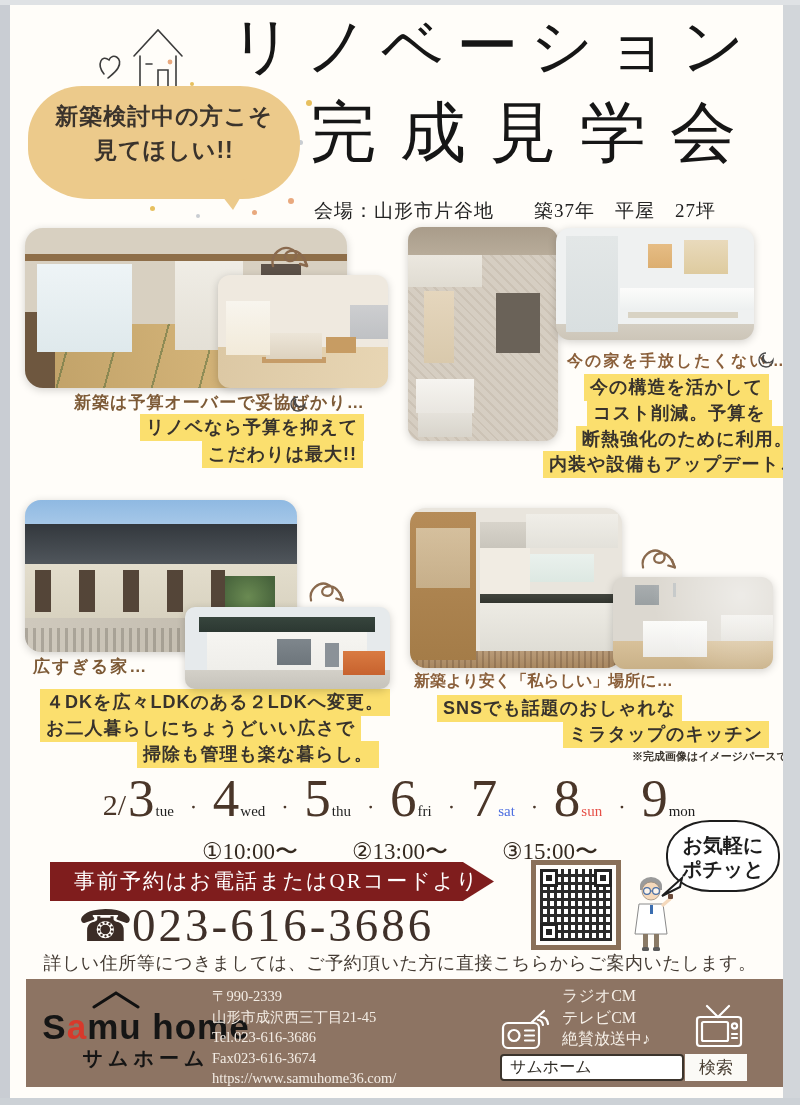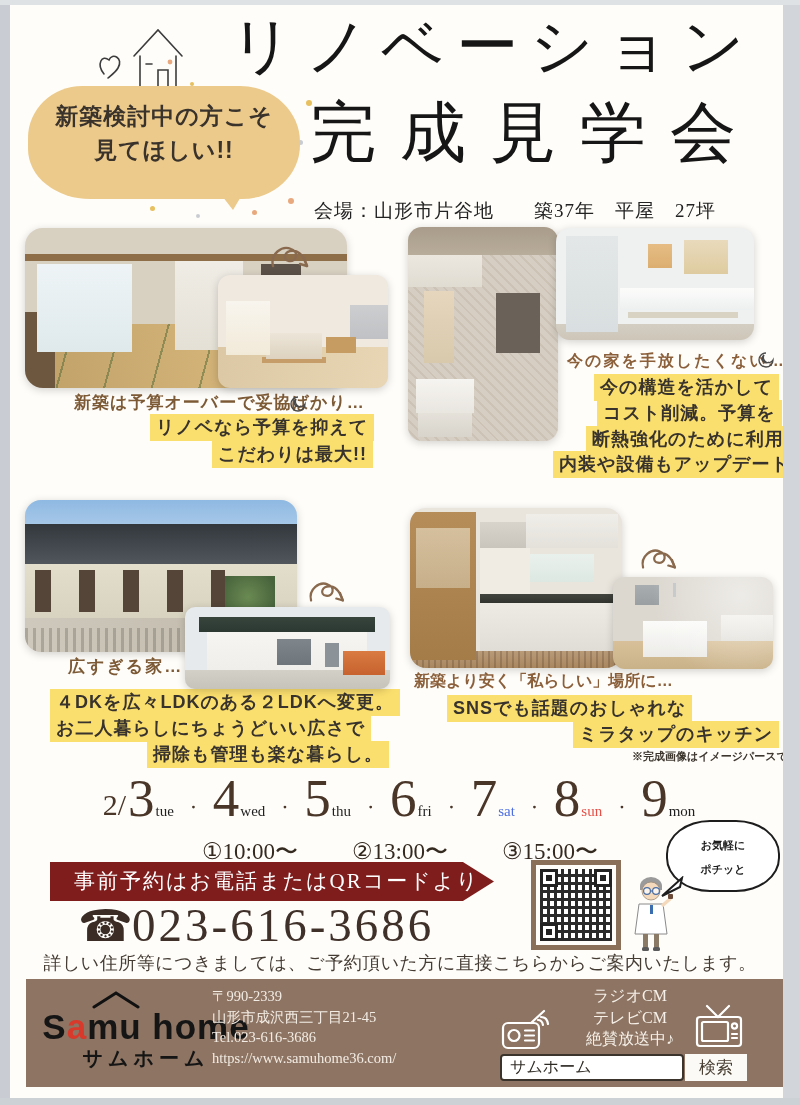--- a/index.html
+++ b/index.html
@@ -111,21 +111,21 @@
       linear-gradient(#bfc3c3,#bfc3c3),
       linear-gradient(#fbfbf9,#ecebe8),
       linear-gradient(#f0eee9,#e2e0da),
       linear-gradient(#d8c19a,#c9b188);
     background-position:0 0,22px 8px,60px 6px,30px 44px,108px 38px,0 64px;
     background-size:100% 100%,24px 20px,3px 14px,64px 36px,52px 26px,100% 28px;}
 
   
   .cap{position:absolute;font-weight:bold;color:#7d5a36;}
   .hl{position:absolute;background:#fbdf6e;color:#38332c;font-weight:bold;font-size:18px;
-      padding:2px 6px;line-height:1.25;letter-spacing:1px;white-space:nowrap;margin-left:10px;}
+      padding:2px 6px;line-height:1.25;letter-spacing:1px;white-space:nowrap;}
   .note-s{position:absolute;font-size:11px;font-weight:bold;color:#3c362e;white-space:nowrap;}
 
   
   .dates{left:15px;top:772px;width:770px;display:flex;justify-content:center;align-items:flex-start;color:#4a3629;}
   .dates .month{font-size:30px;margin-top:16px;}
   .day{display:flex;align-items:flex-end;margin:0 2px;}
   .day .num{font-size:53px;line-height:1;}
   .day .dow{font-size:15px;margin:0 0 5px 1px;color:#1f1f1f;}
   .day .dow.sat{color:#4d6ee0;}
   .day .dow.sun{color:#e65048;}
@@ -146,31 +146,31 @@
         linear-gradient(#222,#222),linear-gradient(#fff,#fff),linear-gradient(#222,#222),
         repeating-linear-gradient(90deg,#2a2a2a 0 3px,rgba(0,0,0,0) 3px 7px),
         repeating-linear-gradient(0deg,#2a2a2a 0 3px,rgba(0,0,0,0) 3px 8px);
       background-position:6px 6px,3px 3px,0 0,60px 6px,57px 3px,54px 0,6px 60px,3px 57px,0 54px,0 0,0 0;
       background-size:6px 6px,12px 12px,18px 18px,6px 6px,12px 12px,18px 18px,6px 6px,12px 12px,18px 18px,100% 100%,100% 100%;}
   .phone-ic{left:78px;top:904px;font-size:44px;color:#3b2c26;line-height:1;}
   .phone-num{left:132px;top:902px;font-size:47px;letter-spacing:3px;color:#3f3029;line-height:1;}
   .res-note{left:15px;top:951px;width:770px;text-align:center;font-size:18px;color:#453c34;letter-spacing:.5px;}
   .bubble2{left:666px;top:820px;width:114px;height:72px;background:#fff;border:2.5px solid #1d1d1d;
            border-radius:44px/34px;text-align:center;padding-top:11px;box-sizing:border-box;z-index:3;}
-  .bubble2 .bl{font-size:11px;font-weight:bold;color:#1d1d1d;line-height:24px;}
+  .bubble2 .bl{font-size:20px;font-weight:bold;color:#1d1d1d;line-height:24px;}
 
   
   .fbar{left:26px;top:979px;width:757px;height:108px;background:#8d7463;}
   .fbar .in{position:absolute;}
   .logo-line{left:10px;top:30px;width:220px;text-align:center;font-size:35px;font-weight:bold;color:#151515;letter-spacing:1px;line-height:1;}
   .logo-line .acc{color:#d8392b;}
   .logo-jp{left:10px;top:66px;width:220px;text-align:center;font-size:20px;font-weight:bold;color:#151515;letter-spacing:5px;}
   .roof{left:66px;top:12px;}
   .addr{left:186px;top:7px;font-size:14.5px;color:#f3ece4;line-height:1.42;}
-  .cmtxt{left:536px;top:6px;width:136px;text-align:center;font-size:16px;color:#f6f0e8;line-height:1.35;}
+  .cmtxt{left:536px;top:6px;width:136px;text-align:left;font-size:16px;color:#f6f0e8;line-height:1.35;}
   .radio-ic{left:474px;top:27px;}
   .tv-ic{left:668px;top:25px;}
   .search-in{left:474px;top:75px;width:184px;height:27px;box-sizing:border-box;border:2px solid #3b342c;border-radius:4px;
              background:#fff;font-size:16px;padding:0 8px;color:#2e2a24;font-family:"Liberation Sans",sans-serif;}
   .search-btn{left:659px;top:75px;width:62px;height:27px;background:#fbfaf6;border:none;border-radius:0;
               font-size:17px;color:#4a3f33;line-height:27px;text-align:center;font-family:"Liberation Serif",serif;}
 </style>
 </head>
 <body>
 
@@ -240,21 +240,21 @@
   <div class="hl" style="left:543px;top:451px;">内装や設備もアップデート♪</div>
 
   <div class="ph ph-ext-old"></div>
   <div class="ph ph-ext-new"></div>
   <svg class="abs" style="left:306px;top:578px;z-index:3" width="40" height="28" viewBox="0 0 42 30">
     <g fill="none" stroke="#8a6a4e" stroke-width="2.4" stroke-linecap="round">
       <path d="M5 24 C2 12 14 3 23 7 C31 10 29 20 21 19 C14 18 16 8 26 9 C33 10 36 16 39 24"></path>
       <path d="M39 24 L32 22 M39 24 L36 16"></path>
     </g>
   </svg>
-  <div class="cap" style="left:68px;top:655px;font-size:17px;letter-spacing:2px;">広すぎる家…</div>
+  <div class="cap" style="left:33px;top:655px;font-size:17px;letter-spacing:2px;">広すぎる家…</div>
   <div class="hl" style="left:40px;top:689px;">４DKを広々LDKのある２LDKへ変更。</div>
   <div class="hl" style="left:40px;top:715px;">お二人暮らしにちょうどいい広さで</div>
   <div class="hl" style="left:137px;top:741px;">掃除も管理も楽な暮らし。</div>
 
   <div class="ph ph-kit-old"></div>
   <div class="ph ph-kit-new"></div>
   <svg class="abs" style="left:638px;top:545px;z-index:3" width="40" height="28" viewBox="0 0 42 30">
     <g fill="none" stroke="#8a6a4e" stroke-width="2.4" stroke-linecap="round">
       <path d="M5 24 C2 12 14 3 23 7 C31 10 29 20 21 19 C14 18 16 8 26 9 C33 10 36 16 39 24"></path>
       <path d="M39 24 L32 22 M39 24 L36 16"></path>
@@ -341,20 +341,21 @@
     <svg class="in roof" width="48" height="18" viewBox="0 0 48 18">
       <path d="M2 16 L24 2 L46 16" fill="none" stroke="#111" stroke-width="3" stroke-linecap="round"></path>
     </svg>
     <div class="in logo-line"><span>S</span><span class="acc">a</span><span>mu home</span></div>
     <div class="in logo-jp">サムホーム</div>
 
     <div class="in serif addr">
       <div>〒990-2339</div>
       <div>山形市成沢西三丁目21-45</div>
       <div>Tel.023-616-3686</div>
+      <div>Fax023-616-3674</div>
       <div>https://www.samuhome36.com/</div>
     </div>
 
     <svg class="in radio-ic" width="54" height="46" viewBox="0 0 54 46">
       <g fill="none" stroke="#fff" stroke-width="2.2" stroke-linecap="round">
         <rect x="3" y="17" width="36" height="25" rx="5"></rect>
         <circle cx="14" cy="29.5" r="5.5"></circle>
         <path d="M25 24.5 h9 M25 29.5 h9 M25 34.5 h9"></path>
         <path d="M31 17 L44 5"></path>
         <path d="M41 11 q6 0 7 7"></path>

